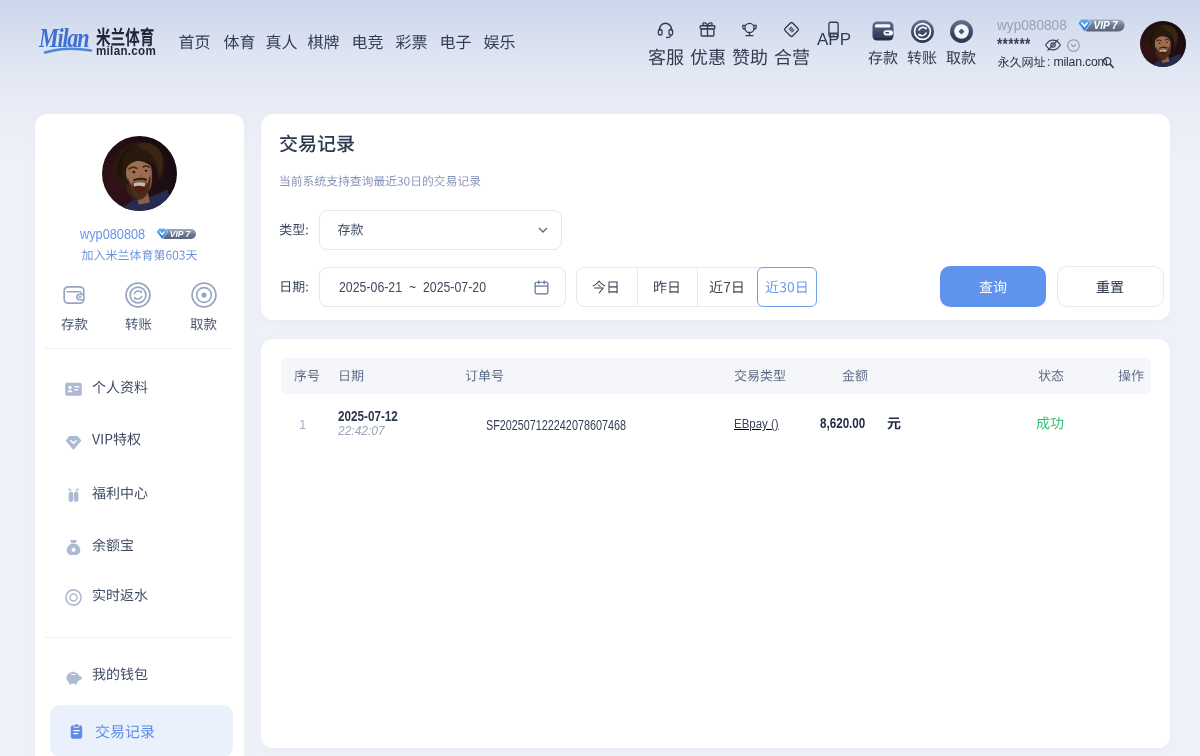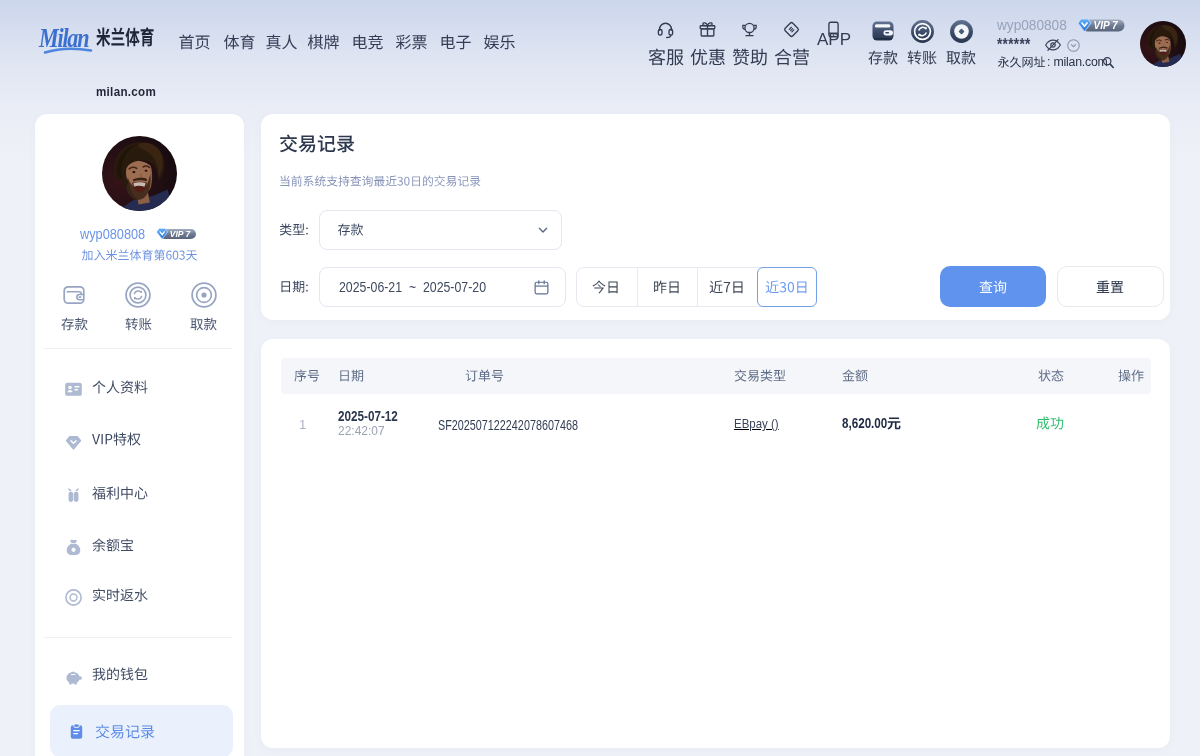--- a/index.html
+++ b/index.html
@@ -13,21 +13,21 @@
         <path d="M2 5.5 C16 1 34 1 48 3.5" stroke="#4f86dd" stroke-width="2.5" fill="none" stroke-linecap="round"></path>
       </svg>
     </div>
 <div style="position:absolute;left:96px;top:27px;">
       <div style="transform:scaleX(0.73);transform-origin:0 0">
         <svg width="80" height="20" viewBox="0 0 80.00 20.00" style="display:block;overflow:visible">
           <path transform="translate(0,17.60)" fill="#1f2638" d="M15.7 -16.1C15.1 -14.5 13.9 -12.5 13 -11.1L15.1 -10.2C16.1 -11.4 17.3 -13.3 18.4 -15.1ZM1.9 -15.1C3 -13.6 4.1 -11.6 4.4 -10.4L6.8 -11.4C6.4 -12.8 5.2 -14.6 4.1 -16ZM8.7 -17V-9.5H1V-7.1H7.1C5.5 -4.6 2.9 -2.2 0.5 -0.9C1 -0.4 1.8 0.5 2.3 1.1C4.6 -0.4 6.9 -2.8 8.7 -5.5V1.8H11.3V-5.5C13.1 -2.9 15.4 -0.5 17.7 1.1C18.2 0.4 19 -0.6 19.6 -1C17.2 -2.4 14.6 -4.7 13 -7.1H19V-9.5H11.3V-17Z M22.7 -7.1V-4.8H36.9V-7.1ZM21 -1.3V1H38.9V-1.3ZM21.6 -12.7V-10.3H38.5V-12.7H34.1C34.8 -13.8 35.5 -15 36.2 -16.3L33.7 -17C33.2 -15.7 32.3 -13.9 31.5 -12.7H26.7L28.4 -13.6C28 -14.5 27 -15.9 26.2 -17L24.1 -16C24.9 -15 25.7 -13.7 26.1 -12.7Z M44.4 -16.9C43.5 -14.1 41.9 -11.2 40.3 -9.4C40.7 -8.8 41.4 -7.5 41.6 -6.9C42 -7.4 42.4 -7.9 42.8 -8.5V1.8H45.1V-12.4C45.7 -13.6 46.3 -14.9 46.7 -16.2ZM46.2 -13.4V-11.1H50.2C49.1 -8 47.2 -4.8 45.2 -3C45.7 -2.6 46.5 -1.7 46.9 -1.2C47.5 -1.8 48.1 -2.6 48.7 -3.4V-1.6H51.3V1.6H53.7V-1.6H56.4V-3.3C56.9 -2.5 57.4 -1.8 58 -1.2C58.4 -1.8 59.2 -2.7 59.8 -3.1C57.8 -4.9 56 -8 54.9 -11.1H59.2V-13.4H53.7V-16.9H51.3V-13.4ZM51.3 -3.7H48.9C49.8 -5.2 50.6 -6.9 51.3 -8.8ZM53.7 -3.7V-9C54.3 -7.1 55.2 -5.3 56.1 -3.7Z M74.1 -6.6V-5.7H66V-6.6ZM63.6 -8.6V1.8H66V-1.4H74.1V-0.5C74.1 -0.2 73.9 -0.1 73.5 -0.1C73.1 -0.1 71.4 -0.1 70.2 -0.1C70.5 0.4 70.9 1.2 71 1.8C72.9 1.8 74.3 1.8 75.2 1.5C76.1 1.2 76.5 0.7 76.5 -0.5V-8.6ZM66 -4H74.1V-3.1H66ZM68.3 -16.6 69 -15.3H61.1V-13.2H65.3C64.6 -12.6 64 -12.2 63.7 -12C63.2 -11.7 62.8 -11.5 62.4 -11.4C62.6 -10.7 63 -9.5 63.1 -9C64 -9.3 65.3 -9.4 74.9 -9.9C75.4 -9.5 75.8 -9.1 76.1 -8.7L78.2 -10.1C77.3 -10.9 75.8 -12.1 74.6 -13.2H78.9V-15.3H71.8C71.5 -15.9 71.1 -16.7 70.7 -17.3ZM71.8 -12.7 72.9 -11.8 66.7 -11.5C67.5 -12 68.2 -12.6 68.9 -13.2H72.6Z"></path>
         </svg>
       </div>
     </div>
-<div style="position:absolute;left:96px;top:44px;margin-top:41px;">
+<div style="position:absolute;left:96px;top:44px;">
       <div style="font-size:12.5px;font-weight:bold;color:#1f2638;letter-spacing:0.3px;transform:scaleX(0.93);transform-origin:0 0">milan.com</div>
     </div>
 <div style="position:absolute;left:178px;top:34px;">
       <svg width="33" height="16" viewBox="0 0 33.00 16.50" style="display:block;overflow:visible">
         <path transform="translate(0,14.52)" fill="#333d55" d="M4 -5.1H12.5V-3.5H4ZM4 -6.2V-7.8H12.5V-6.2ZM4 -2.5H12.5V-0.7H4ZM3.8 -13.4C4.3 -12.9 4.9 -12.1 5.2 -11.6H0.9V-10.4H7.5C7.4 -9.9 7.3 -9.4 7.1 -8.9H2.8V1.3H4V0.4H12.5V1.3H13.7V-8.9H8.4L9 -10.4H15.7V-11.6H11.5C12 -12.2 12.5 -12.9 13 -13.5L11.6 -13.9C11.2 -13.2 10.6 -12.2 10.1 -11.6H5.7L6.4 -12C6.1 -12.5 5.5 -13.3 4.9 -13.9Z M24.2 -7.6V-4.6C24.2 -2.9 23.4 -0.9 17.3 0.3C17.6 0.6 17.9 1.1 18.1 1.3C24.5 -0.1 25.4 -2.4 25.4 -4.6V-7.6ZM25.5 -1.8C27.4 -0.9 29.9 0.4 31.1 1.4L31.9 0.4C30.6 -0.5 28.1 -1.8 26.2 -2.7ZM19.3 -9.8V-2.1H20.6V-8.7H29V-2.1H30.3V-9.8H24.4C24.7 -10.4 25 -11.1 25.3 -11.8H31.9V-13H17.7V-11.8H23.9C23.7 -11.2 23.4 -10.4 23.1 -9.8Z"></path>
       </svg>
     </div>
 <div style="position:absolute;left:223px;top:34px;">
       <svg width="33" height="16" viewBox="0 0 33.00 16.50" style="display:block;overflow:visible">
         <path transform="translate(0,14.52)" fill="#333d55" d="M4.1 -13.8C3.3 -11.3 2 -8.8 0.5 -7.2C0.7 -6.9 1.1 -6.3 1.2 -6C1.7 -6.6 2.2 -7.2 2.6 -7.9V1.3H3.8V-10C4.4 -11.1 4.9 -12.3 5.3 -13.5ZM6.9 -2.9V-1.7H9.6V1.2H10.8V-1.7H13.4V-2.9H10.8V-8.6C11.8 -5.7 13.4 -3 15.1 -1.4C15.3 -1.7 15.8 -2.1 16.1 -2.4C14.3 -3.8 12.6 -6.6 11.6 -9.3H15.7V-10.5H10.8V-13.8H9.6V-10.5H4.9V-9.3H8.8C7.8 -6.5 6.1 -3.7 4.3 -2.3C4.6 -2.1 5 -1.6 5.2 -1.3C6.9 -2.9 8.5 -5.6 9.6 -8.5V-2.9Z M28.6 -6V-4.7H21V-6ZM19.8 -7V1.3H21V-1.5H28.6V-0.1C28.6 0.2 28.5 0.3 28.1 0.3C27.8 0.3 26.6 0.3 25.4 0.3C25.5 0.6 25.7 1 25.8 1.3C27.4 1.3 28.4 1.3 29 1.2C29.6 1 29.8 0.7 29.8 -0.1V-7ZM21 -3.7H28.6V-2.4H21ZM23.6 -13.6C23.9 -13.2 24.2 -12.7 24.4 -12.2H17.5V-11.1H21.9C21.1 -10.3 20.2 -9.7 19.9 -9.5C19.5 -9.2 19.1 -9 18.8 -9C18.9 -8.6 19.2 -8 19.2 -7.7C19.8 -7.9 20.6 -8 29 -8.4C29.5 -8 30 -7.6 30.3 -7.3L31.3 -8C30.4 -8.8 28.8 -10.1 27.6 -11.1H32V-12.2H25.9C25.6 -12.7 25.2 -13.4 24.8 -14ZM26.4 -10.7 27.9 -9.4 21.2 -9.1C22.1 -9.7 22.9 -10.4 23.7 -11.1H27.1Z"></path>
@@ -586,30 +586,30 @@
       <svg width="26" height="13" viewBox="0 0 26.00 13.00" style="display:block;overflow:visible">
         <path transform="translate(0,11.44)" fill="#5f6c87" d="M6.9 -9.6H9.9V-8.3H6.9ZM6 -10.4V-7.5H10.8V-10.4ZM5.5 -6.2H7.2V-4.8H5.5ZM9.5 -6.2H11.3V-4.8H9.5ZM2.1 -10.9V-8.3H0.6V-7.4H2.1V-4.5C1.5 -4.3 0.9 -4.1 0.5 -4L0.7 -3.1L2.1 -3.6V-0.1C2.1 0.1 2 0.1 1.9 0.1C1.8 0.1 1.4 0.1 0.9 0.1C1.1 0.3 1.2 0.7 1.2 1C1.9 1 2.3 0.9 2.6 0.8C2.9 0.6 3 0.4 3 -0.1V-3.9L4.3 -4.4L4.1 -5.3L3 -4.9V-7.4H4.2V-8.3H3V-10.9ZM7.9 -4V-3H4.4V-2.2H7.3C6.4 -1.3 5 -0.4 3.6 -0C3.8 0.2 4.1 0.5 4.2 0.8C5.5 0.3 6.9 -0.6 7.9 -1.7V1.1H8.8V-1.8C9.6 -0.8 10.8 0.2 11.9 0.6C12.1 0.4 12.4 0.1 12.6 -0.1C11.4 -0.5 10.2 -1.3 9.4 -2.2H12.4V-3H8.8V-4H12.1V-7H8.7V-4H8V-7H4.7V-4Z M19.8 -10.8C19.2 -8.9 18.1 -7 17 -5.7C17.2 -5.6 17.6 -5.3 17.7 -5.1C18.4 -5.8 19 -6.8 19.6 -7.8H20.5V1H21.5V-2.1H25.4V-3.1H21.5V-5H25.2V-5.9H21.5V-7.8H25.5V-8.7H20C20.3 -9.3 20.6 -9.9 20.8 -10.5ZM16.7 -10.9C16 -8.9 14.8 -6.9 13.5 -5.7C13.7 -5.5 13.9 -4.9 14 -4.7C14.5 -5.2 14.9 -5.7 15.3 -6.3V1H16.3V-7.8C16.8 -8.7 17.3 -9.6 17.6 -10.6Z"></path>
       </svg>
     </div>
 <div style="position:absolute;left:299px;top:417px;">
       <div style="font-size:13px;color:#aab2c4">1</div>
     </div>
 <div style="position:absolute;left:338px;top:407px;">
       <div style="font-size:15px;font-weight:bold;color:#2c3850;transform:scaleX(0.78);transform-origin:0 0">2025-07-12</div>
     </div>
-<div style="position:absolute;left:338px;top:423px;">
+<div style="position:absolute;left:338px;top:423px;font-style:italic;">
       <div style="font-size:13px;color:#9aa2b4;transform:scaleX(0.92);transform-origin:0 0">22:42:07</div>
     </div>
-<div style="position:absolute;left:438px;top:416px;text-align:right;">
+<div style="position:absolute;left:486px;top:416px;text-align:right;">
       <div style="font-size:15px;color:#333e54;transform:scaleX(0.72);transform-origin:0 0">SF202507122242078607468</div>
     </div>
 <div style="position:absolute;left:734px;top:416px;text-decoration:underline;">
       <div style="font-size:13.5px;color:#3a445a;transform:scaleX(0.85);transform-origin:0 0">EBpay ()</div>
     </div>
-<div style="position:absolute;left:842px;top:414px;">
+<div style="position:absolute;left:820px;top:414px;">
       <div style="font-size:15.5px;font-weight:bold;color:#1f2a42;transform:scaleX(0.75);transform-origin:0 0">8,620.00</div>
     </div>
 <div style="position:absolute;left:887px;top:416px;">
       <svg width="14" height="14" viewBox="0 0 13.50 13.50" style="display:block;overflow:visible">
         <path transform="translate(0,11.88)" fill="#1f2a42" d="M1.9 -10.5V-9H11.6V-10.5ZM0.7 -6.8V-5.3H3.8C3.6 -3 3.2 -1.2 0.4 -0.1C0.8 0.2 1.2 0.8 1.4 1.2C4.7 -0.1 5.3 -2.5 5.5 -5.3H7.6V-1.1C7.6 0.5 8 1 9.5 1C9.8 1 10.8 1 11.1 1C12.5 1 12.9 0.3 13.1 -2.2C12.6 -2.3 11.9 -2.6 11.6 -2.8C11.5 -0.9 11.4 -0.5 11 -0.5C10.7 -0.5 9.9 -0.5 9.8 -0.5C9.3 -0.5 9.2 -0.6 9.2 -1.1V-5.3H12.8V-6.8Z"></path>
       </svg>
     </div>
 <div style="position:absolute;left:1036px;top:416px;">
       <svg width="28" height="14" viewBox="0 0 28.00 14.00" style="display:block;overflow:visible">
         <path transform="translate(0,12.32)" fill="#2ebd6d" d="M7.6 -11.7C7.6 -10.9 7.6 -10.2 7.7 -9.4H1.8V-5.4C1.8 -3.6 1.7 -1.2 0.5 0.5C0.8 0.6 1.2 1 1.4 1.2C2.7 -0.6 2.9 -3.5 2.9 -5.4V-5.5H5.4C5.4 -3.1 5.3 -2.2 5.1 -2C5 -1.9 4.9 -1.9 4.7 -1.9C4.5 -1.9 3.9 -1.9 3.2 -1.9C3.4 -1.7 3.5 -1.2 3.5 -1C4.2 -0.9 4.8 -0.9 5.2 -0.9C5.6 -1 5.8 -1.1 6 -1.3C6.3 -1.7 6.4 -2.9 6.5 -6.1C6.5 -6.2 6.5 -6.5 6.5 -6.5H2.9V-8.4H7.8C7.9 -6.1 8.3 -4 8.8 -2.4C7.9 -1.3 6.8 -0.5 5.5 0.2C5.8 0.4 6.1 0.8 6.3 1.1C7.4 0.4 8.4 -0.4 9.2 -1.3C9.9 0.2 10.7 1 11.8 1C12.9 1 13.2 0.3 13.4 -2.1C13.1 -2.2 12.8 -2.4 12.5 -2.6C12.4 -0.8 12.3 -0.1 11.9 -0.1C11.1 -0.1 10.5 -0.9 10 -2.2C11 -3.6 11.9 -5.2 12.5 -7L11.4 -7.3C11 -5.9 10.4 -4.6 9.6 -3.5C9.2 -4.8 9 -6.5 8.8 -8.4H13.3V-9.4H8.8C8.7 -10.2 8.7 -10.9 8.7 -11.7ZM9.4 -11.1C10.3 -10.6 11.4 -9.9 11.9 -9.4L12.6 -10.1C12 -10.6 10.9 -11.3 10 -11.7Z M14.5 -2.5 14.8 -1.5C16.3 -1.9 18.3 -2.5 20.2 -3L20.1 -4L17.8 -3.4V-9.1H19.9V-10.1H14.7V-9.1H16.8V-3.1C15.9 -2.9 15.1 -2.7 14.5 -2.5ZM22.4 -11.5C22.4 -10.5 22.3 -9.5 22.3 -8.6H20V-7.5H22.3C22.1 -4.1 21.3 -1.3 18.3 0.3C18.6 0.5 18.9 0.9 19.1 1.1C22.3 -0.7 23.1 -3.8 23.3 -7.5H26.1C25.9 -2.6 25.7 -0.7 25.3 -0.2C25.1 -0 25 0 24.7 0C24.4 0 23.6 -0 22.7 -0.1C22.9 0.2 23 0.6 23.1 1C23.9 1 24.7 1 25.1 1C25.6 0.9 25.9 0.8 26.2 0.4C26.7 -0.2 26.9 -2.2 27.2 -8C27.2 -8.2 27.2 -8.6 27.2 -8.6H23.4C23.4 -9.5 23.4 -10.5 23.4 -11.5Z"></path>

